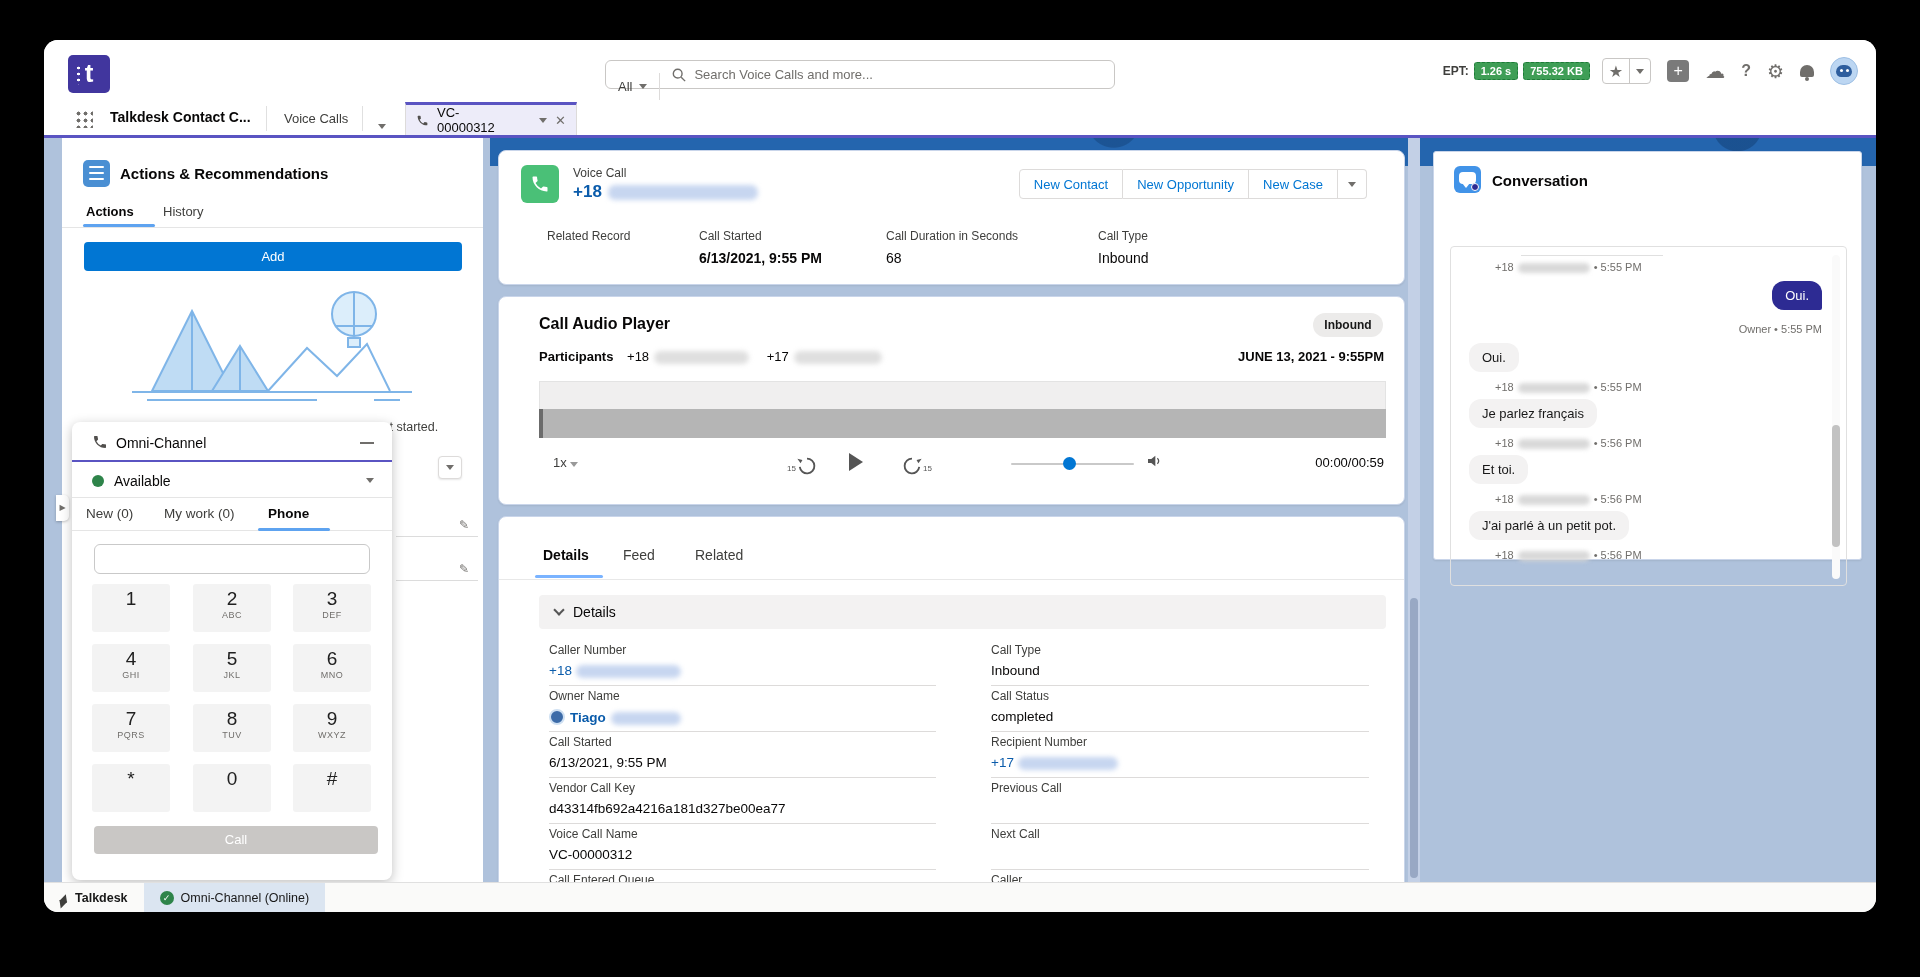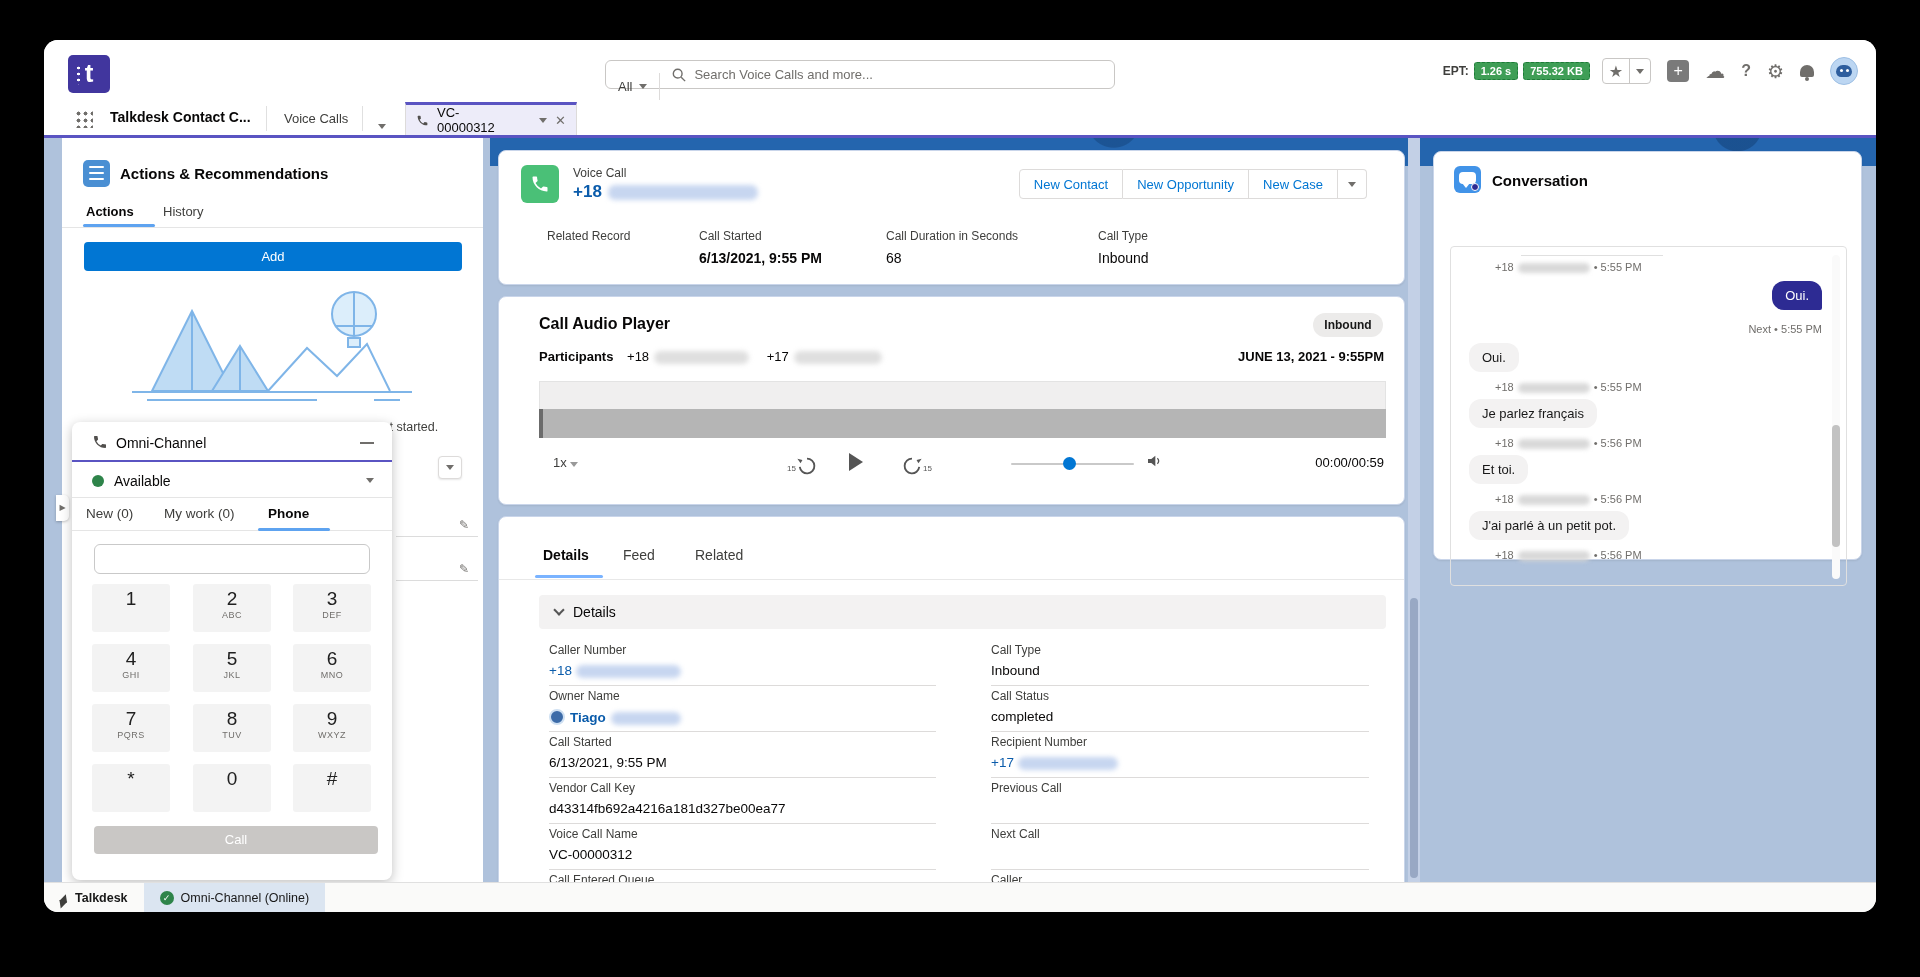--- a/index.html
+++ b/index.html
@@ -129,21 +129,21 @@
   .link { color:#0b5cab; }
   .mask-det { width:105px; height:13px; margin-left:4px; }
   .mask-owner { width:70px; height:13px; margin-left:5px; }
   .owner-av { display:inline-block; width:16px; height:16px; border-radius:50%; background:#3c6ba8; border:2px solid #cfe0f2; vertical-align:-3px; margin-right:5px; }
 
   
   .c-sb-track { position:absolute; left:1364px; top:0; width:12px; height:744px; background:#c3d0e6; }
   .c-sb-thumb { position:absolute; left:1366px; top:460px; width:8px; height:280px; background:#98a8c4; border-radius:4px; }
 
   
-  .conv { position:absolute; left:1389px; top:13px; width:429px; height:409px; background:#fff; border:1px solid #c9d5ea; border-radius:8px; box-shadow:0 1px 2px rgba(0,0,0,.08);text-decoration:underline; }
+  .conv { position:absolute; left:1389px; top:13px; width:429px; height:409px; background:#fff; border:1px solid #c9d5ea; border-radius:3px; box-shadow:0 1px 2px rgba(0,0,0,.08);text-decoration:underline; }
   .conv-icon { position:absolute; left:20px; top:14px; width:27px; height:27px; border-radius:6px; background:#4193e8; }
   .conv-icon .bub { position:absolute; left:5px; top:6px; width:17px; height:12px; background:#fff; border-radius:4px; }
   .conv-icon .tail { position:absolute; left:8px; top:17px; width:0; height:0; border-left:4px solid transparent; border-right:4px solid transparent; border-top:5px solid #fff; }
   .conv-icon .dot { position:absolute; right:2px; bottom:2px; width:8px; height:8px; border-radius:50%; background:#2d2b93; border:1.5px solid #fff; }
   .conv-title { position:absolute; left:58px; top:20px; font-size:15px; font-weight:bold; color:#080707; }
   .conv-box { position:absolute; left:16px; top:54px; width:397px; height:340px; border:1px solid #e0e0e0; border-radius:4px; overflow:hidden;margin-top:40px; }
   .cutline { position:absolute; left:70px; top:8px; width:142px; height:1px; background:#e0e0e0; }
   .meta { position:absolute; font-size:11px; color:#706e6b; }
   .mask-meta { width:72px; height:10px; margin:0 4px; background:#d9d9d9; filter:blur(2px); }
   .bub-l { position:absolute; left:18px; background:#f3f2f2; border-radius:12px; padding:7px 13px; font-size:13px; color:#181818; }
@@ -465,21 +465,21 @@
       <div class="conv-icon">
           <span class="bub"></span>
           <span class="tail"></span>
           <span class="dot"></span>
         </div>
       <div class="conv-title">Conversation</div>
       <div class="conv-box">
         <div class="cutline"></div>
         <div class="meta" style="left:44px;top:14px"><span>+18</span><span class="mask mask-meta"></span><span>•</span> <span>5:55 PM</span></div>
         <div class="bub-agent" style="top:34px">Oui.</div>
-        <div class="meta" style="right:24px;top:76px"><span>Next</span> <span>•</span> <span>5:55 PM</span></div>
+        <div class="meta" style="right:24px;top:76px"><span>Owner</span> <span>•</span> <span>5:55 PM</span></div>
         <div class="bub-l" style="top:96px">Oui.</div>
         <div class="meta" style="left:44px;top:134px"><span>+18</span><span class="mask mask-meta"></span><span>•</span> <span>5:55 PM</span></div>
         <div class="bub-l" style="top:152px">Je parlez français</div>
         <div class="meta" style="left:44px;top:190px"><span>+18</span><span class="mask mask-meta"></span><span>•</span> <span>5:56 PM</span></div>
         <div class="bub-l" style="top:208px">Et toi.</div>
         <div class="meta" style="left:44px;top:246px"><span>+18</span><span class="mask mask-meta"></span><span>•</span> <span>5:56 PM</span></div>
         <div class="bub-l" style="top:264px">J'ai parlé à un petit pot.</div>
         <div class="meta" style="left:44px;top:302px"><span>+18</span><span class="mask mask-meta"></span><span>•</span> <span>5:56 PM</span></div>
         <div class="v-sb-track"></div>
         <div class="v-sb-thumb"></div>

